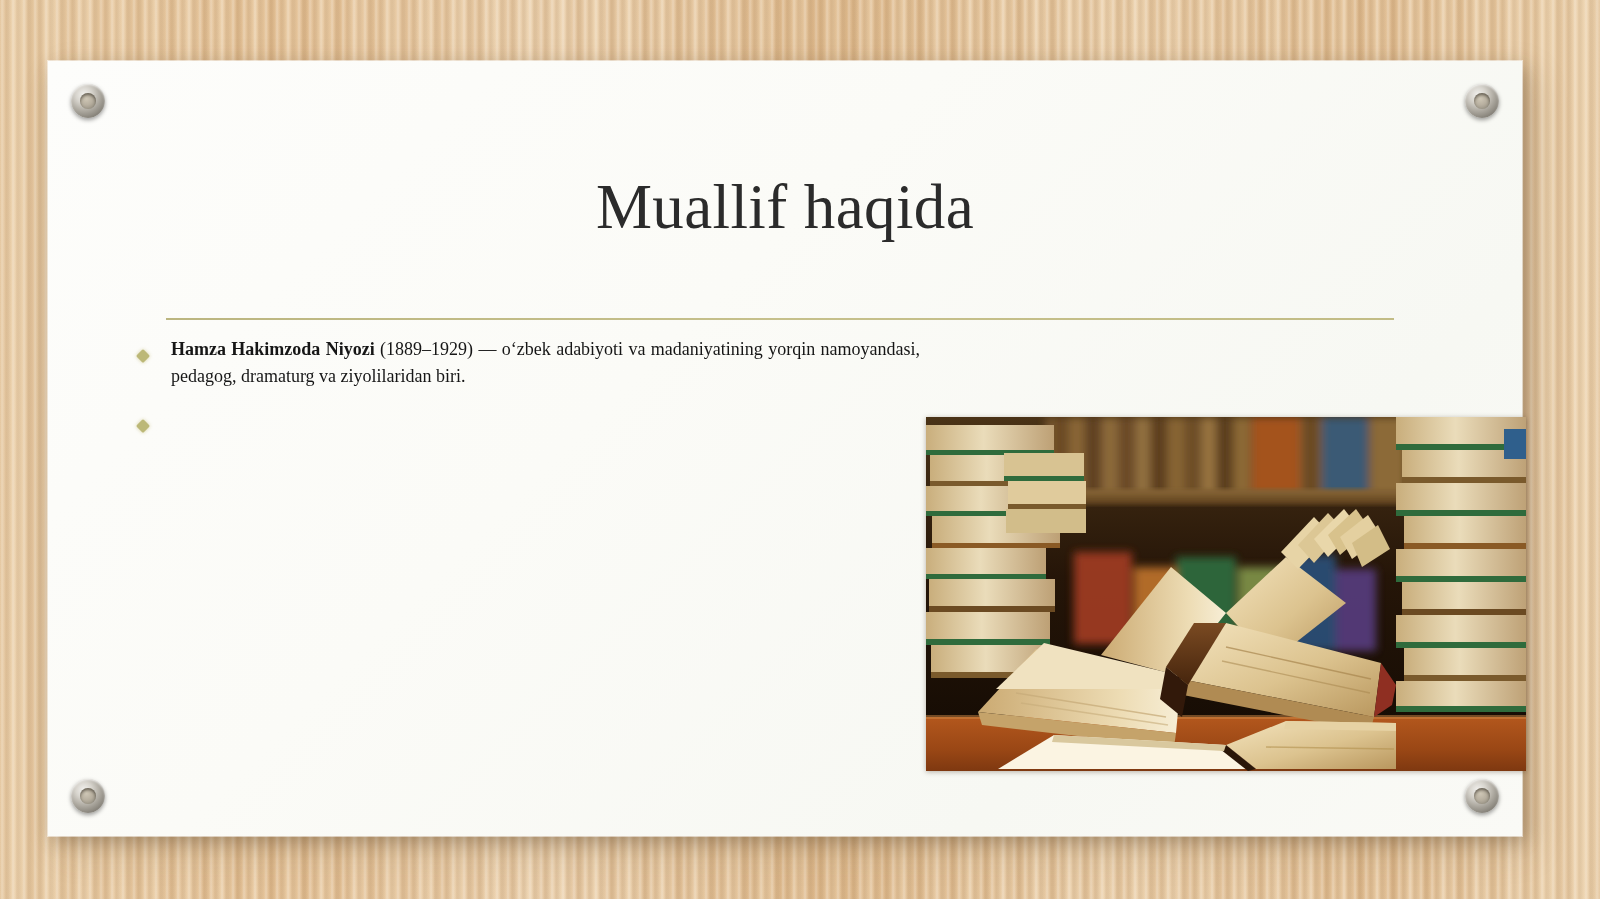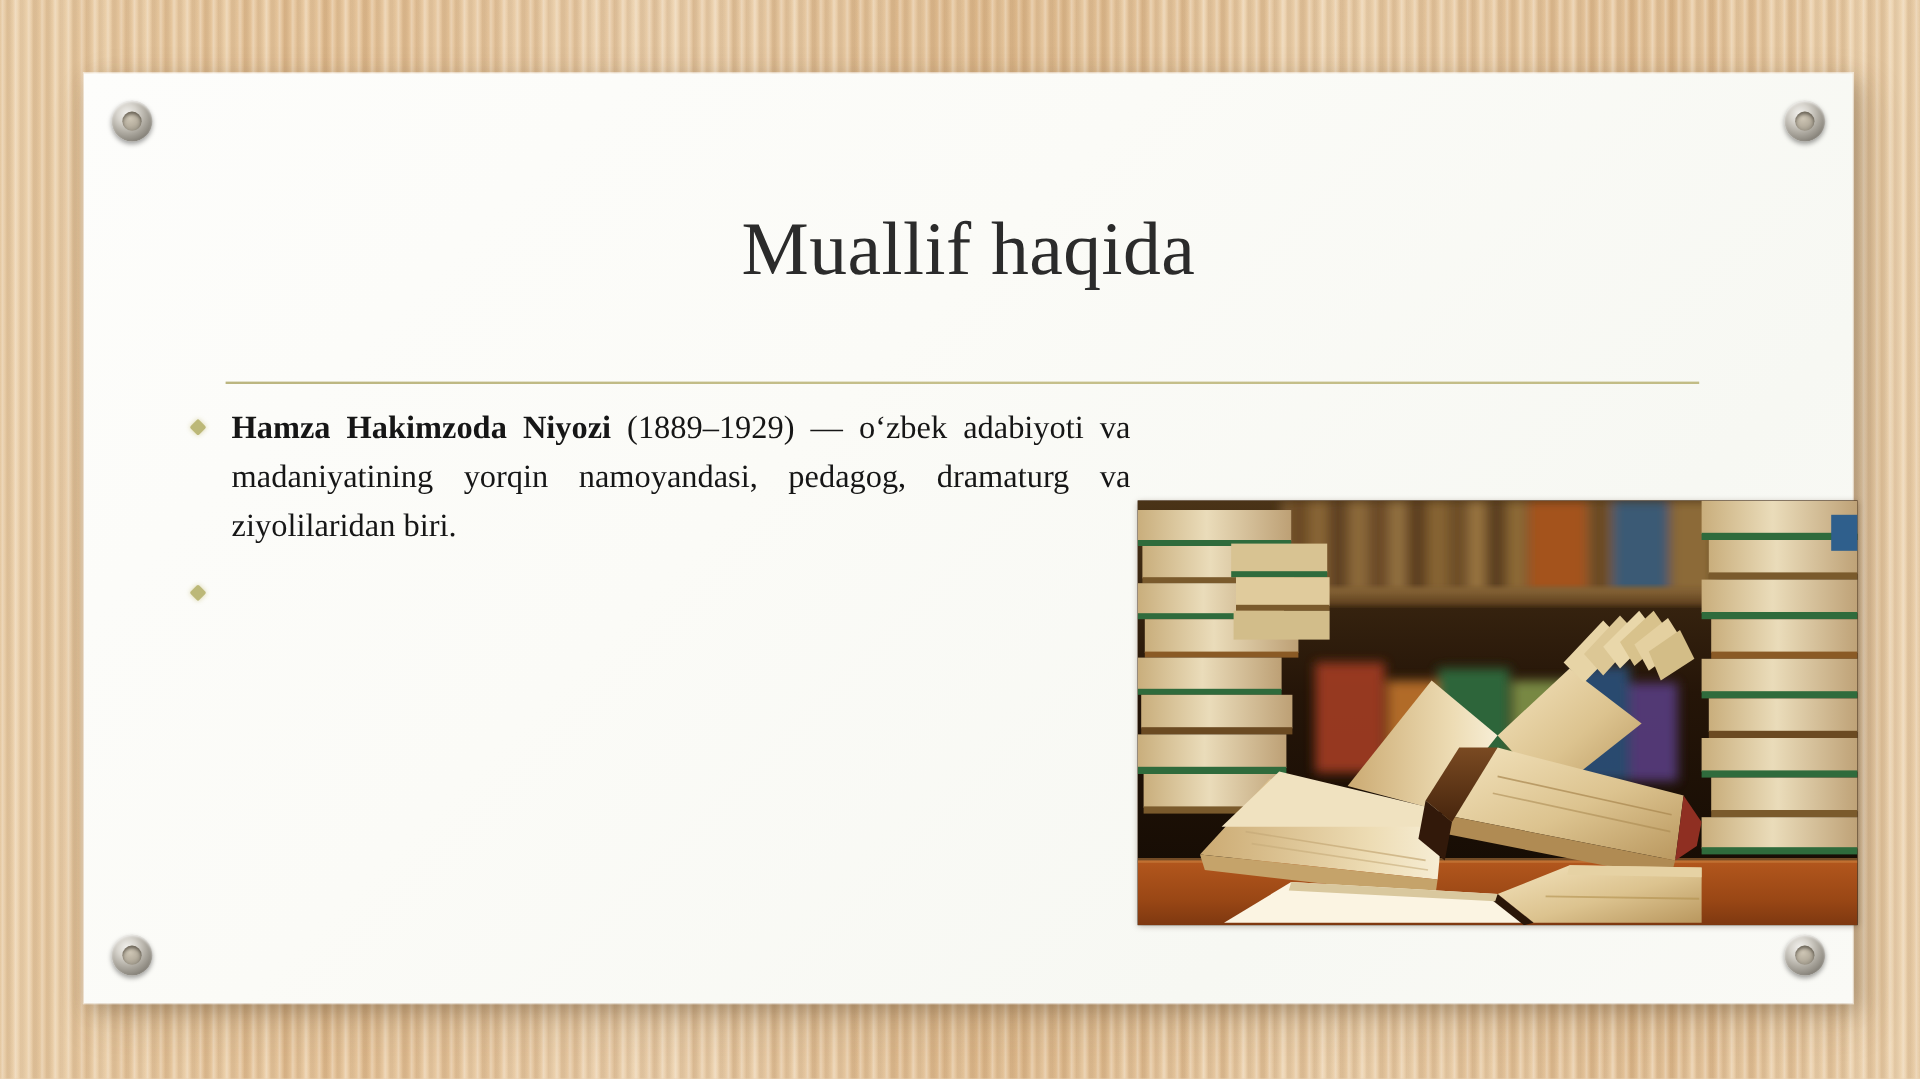--- a/index.html
+++ b/index.html
@@ -34,21 +34,21 @@
         rgba(190,140,90,0.10) 0px,
         rgba(255,240,215,0.22) 17px,
         rgba(190,140,90,0.12) 34px
       ),
       linear-gradient(90deg,#e9cda6 0%, #e3c094 18%, #eacfab 34%, #ddb88a 52%, #e9cda7 70%, #e0bd91 86%, #ecd2ad 100%);
   }
 
   
   #slide-card {
     position: absolute;
-    left: 70px;
+    left: 48px;
     top: 61px;
     width: 1474px;
     height: 775px;
     background: linear-gradient(135deg,#fdfdfb 0%, #fbfbf7 40%, #f7f8f3 75%, #fafaf6 100%);
     box-shadow:
       0 0 0 1px rgba(255,255,255,0.55),
       4px 6px 16px rgba(90,65,40,0.30),
       10px 14px 34px rgba(90,65,40,0.18);
   }
 
@@ -117,21 +117,21 @@
   #bullet-list {
     position: absolute;
     left: 82px;
     top: 275px;
     width: 790px;
   }
   .bullet-item {
     position: relative;
     padding-left: 41px;
     margin-bottom: 15px;
-    font-size: 27px;
+    font-size: 18px;
     line-height: 1.52;
     color: #161616;
     text-align: justify;
     text-justify: inter-word;
     hyphens: none;
   }
   .bullet-item:last-child { margin-bottom: 0; }
   .bullet-marker {
     position: absolute;
     left: 8px;

